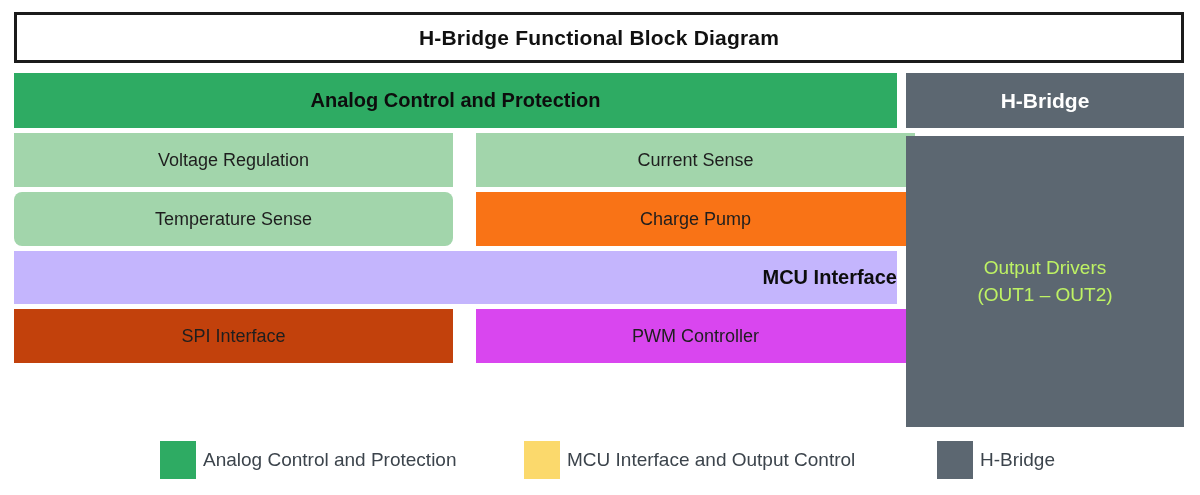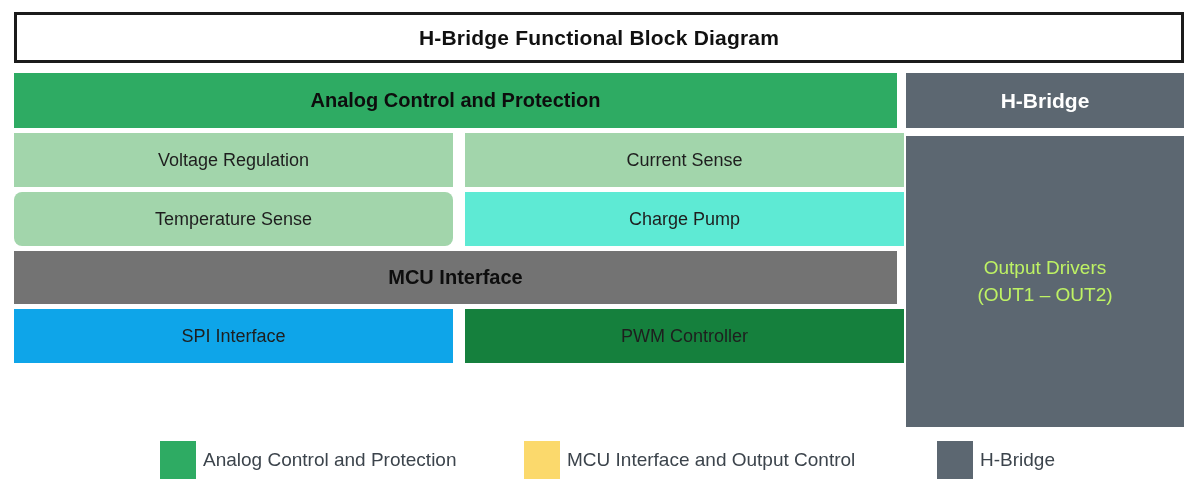--- a/index.html
+++ b/index.html
@@ -44,21 +44,21 @@
     font-size: 20px;
     color: #0d0d0d;
   }
   .cell-text {
     font-size: 18px;
     color: #1e1e1e;
   }
   
   .full-left  { left: 14px;  width: 883px; }
   .col-left   { left: 14px;  width: 439px; }
-  .col-right  { left: 465px; width: 439px; }
+  .col-right  { left: 476px; width: 439px; }
   .row-analog-hdr { top: 73px;  height: 55px; }
   .row-1          { top: 133px; height: 54px; }
   .row-2          { top: 192px; height: 54px; }
   .row-mcu-hdr    { top: 251px; height: 53px; }
   .row-3          { top: 309px; height: 54px; }
   .row-4          { top: 368px; height: 54px; }
   
   .fill-green       { background: #2eab63; }
   .fill-lightgreen  { background: #a2d5ab; align-items: center; }
   .fill-yellow      { background: #fbd96c; }
@@ -114,32 +114,32 @@
 
   <div class="blk col-left row-1 fill-lightgreen cell-text" data-bind-bg="colors.light_green" style="background-color: rgb(162, 213, 171);">
     <span data-bind="analog.cells.0.0">Voltage Regulation</span>
   </div>
   <div class="blk col-right row-1 fill-lightgreen cell-text" data-bind-bg="colors.light_green" style="background-color: rgb(162, 213, 171);">
     <span data-bind="analog.cells.0.1">Current Sense</span>
   </div>
   <div class="blk col-left row-2 fill-lightgreen cell-text" data-bind-bg="colors.light_green" style="background-color: rgb(162, 213, 171); border-radius: 8px;">
     <span data-bind="analog.cells.1.0">Temperature Sense</span>
   </div>
-  <div class="blk col-right row-2 fill-lightgreen cell-text" data-bind-bg="colors.light_green" style="background-color: #5eead4;">
+  <div class="blk col-right row-2 fill-lightgreen cell-text" data-bind-bg="colors.light_green" style="background-color: #f97316;">
     <span data-bind="analog.cells.1.1">Charge Pump</span>
   </div>
 
-  <div class="blk full-left row-mcu-hdr fill-yellow hdr-text" data-bind-bg="colors.yellow" style="background-color: #737373;">
+  <div class="blk full-left row-mcu-hdr fill-yellow hdr-text" data-bind-bg="colors.yellow" style="background-color: #c4b5fd; justify-content: flex-end;">
     <span data-bind="mcu.header">MCU Interface</span>
   </div>
 
-  <div class="blk col-left row-3 fill-lightyellow cell-text" data-bind-bg="colors.light_yellow" style="background-color: #0ea5e9; text-align: center;">
+  <div class="blk col-left row-3 fill-lightyellow cell-text" data-bind-bg="colors.light_yellow" style="background-color: #c2410c; text-align: center;">
     <span data-bind="mcu.cells.0.0">SPI Interface</span>
   </div>
-  <div class="blk col-right row-3 fill-lightyellow cell-text" data-bind-bg="colors.light_yellow" style="background-color: #15803d;">
+  <div class="blk col-right row-3 fill-lightyellow cell-text" data-bind-bg="colors.light_yellow" style="background-color: #d946ef;">
     <span data-bind="mcu.cells.0.1">PWM Controller</span>
   </div>
 
   <div class="blk hb-header fill-gray" data-bind-bg="colors.gray" style="background-color: rgb(92, 103, 113);">
     <span data-bind="hbridge.header">H-Bridge</span>
   </div>
   <div class="blk hb-block fill-gray" data-bind-bg="colors.gray" style="background-color: rgb(92, 103, 113);">
     <span data-bind="hbridge.output_block.line1">Output Drivers</span>
     <span data-bind="hbridge.output_block.line2">(OUT1 – OUT2)</span>
   </div>

